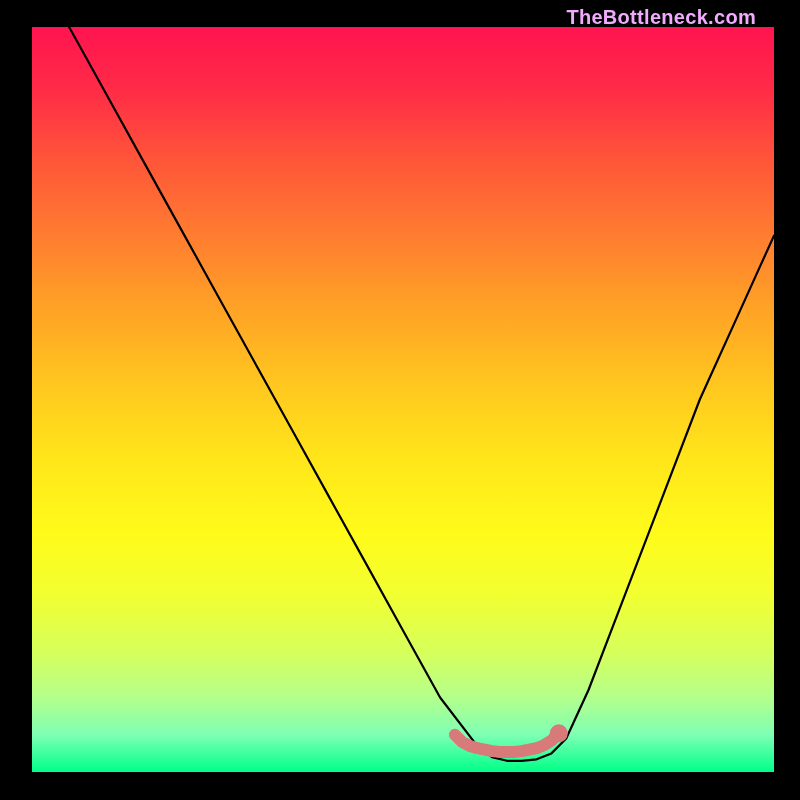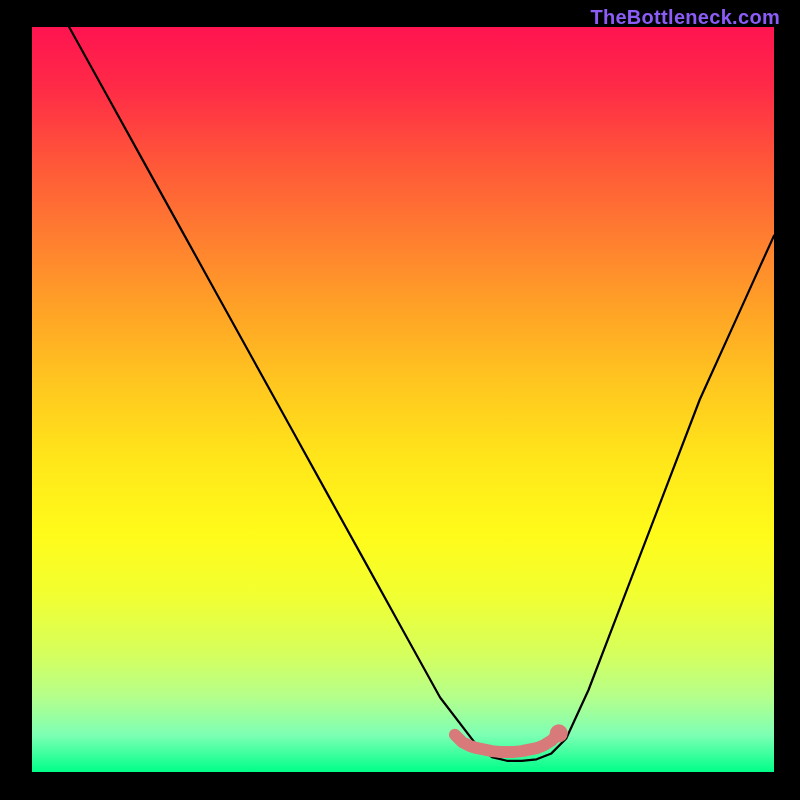--- a/index.html
+++ b/index.html
@@ -35,24 +35,24 @@
       #f2ff30 76%,
       #d6ff5c 84%,
       #b4ff8c 90%,
       #7effb4 95%,
       #00ff88 100%
     );
   }
   .attribution {
     position: absolute;
     top: 6px;
-    right: 20px;
+    right: 44px;
     font-size: 20px;
     font-weight: 600;
-    color: #8b5cf6;
+    color: #f0abfc;
     letter-spacing: 0.3px;
   }
   svg.curve {
     position: absolute;
     left: 0;
     top: 0;
     width: 742px;
     height: 745px;
   }
 </style>

